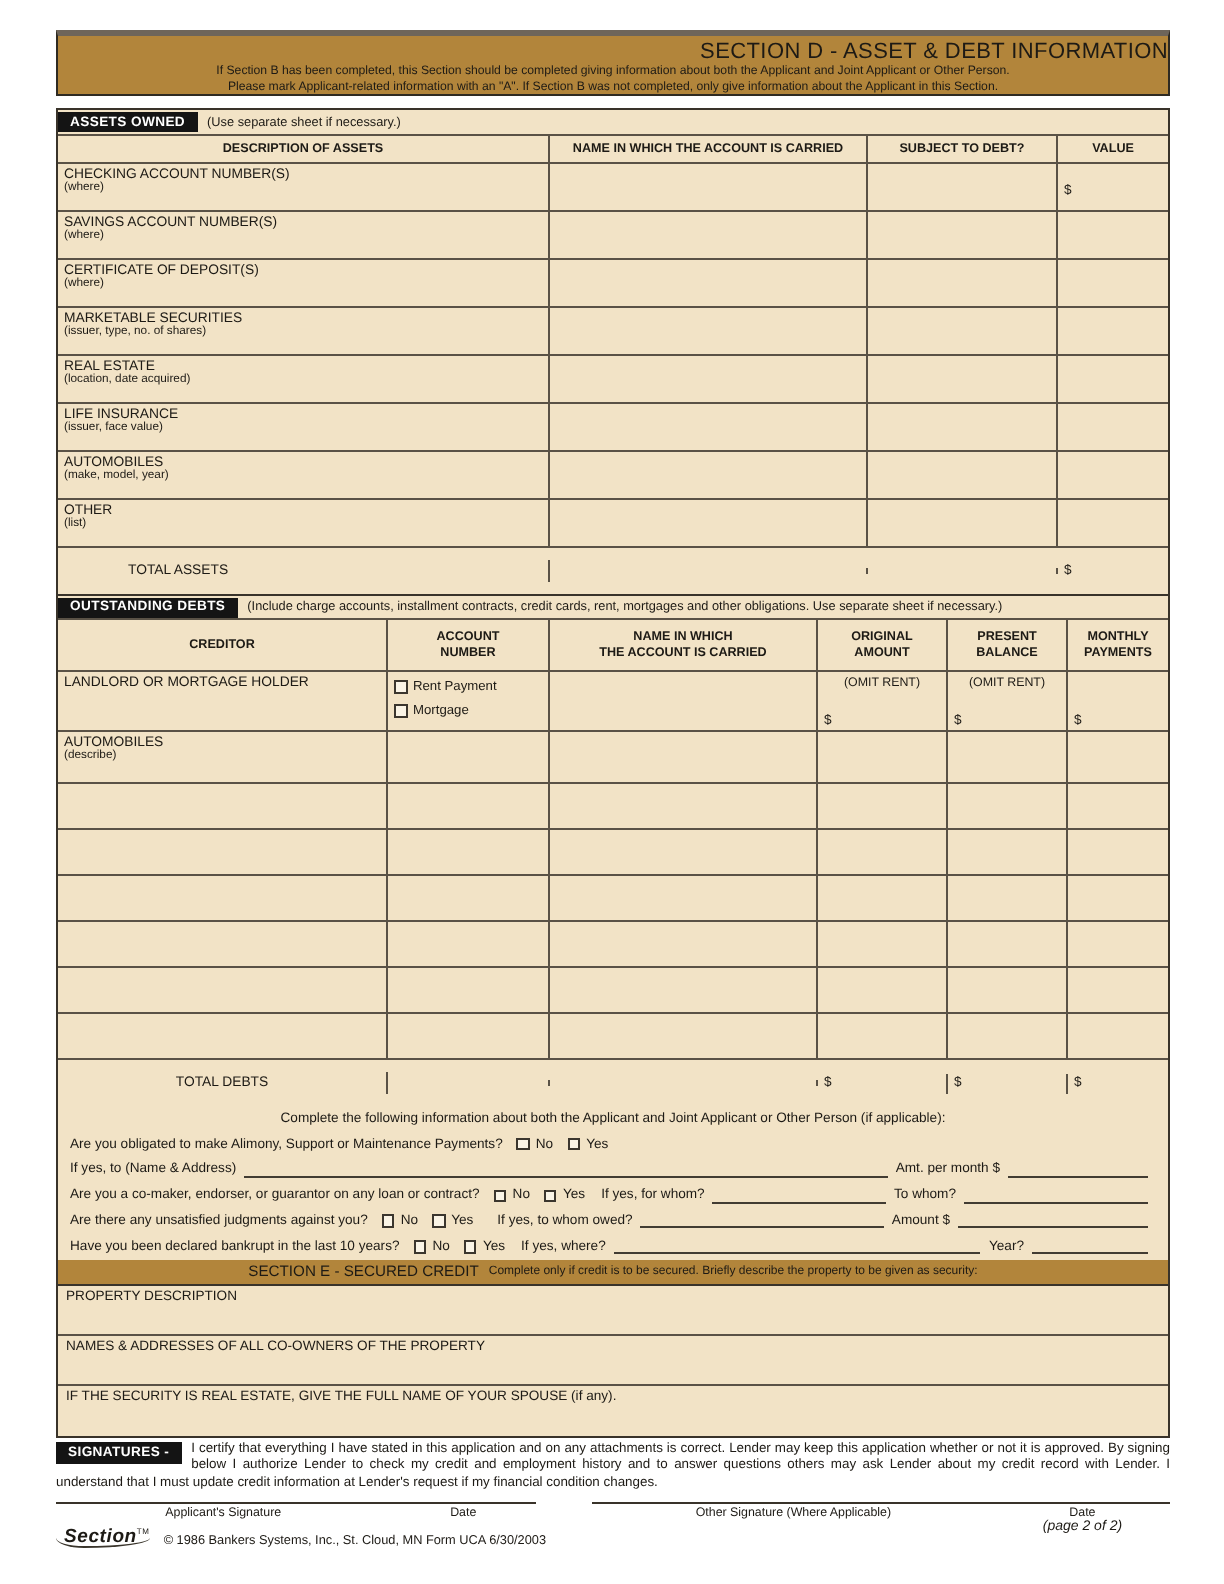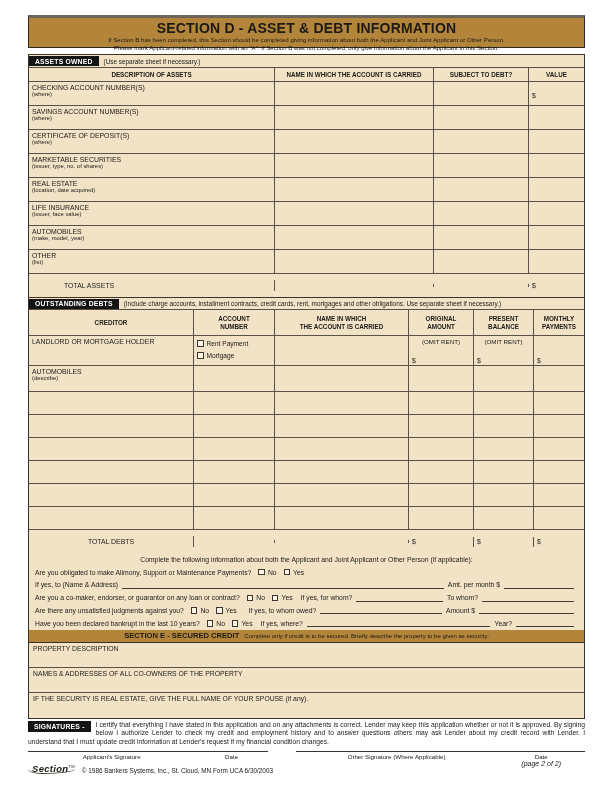--- a/index.html
+++ b/index.html
@@ -8,21 +8,21 @@
     position:relative; width:612px; height:792px; background:#ffffff;
     font-family:"Liberation Sans", sans-serif; color:#1d1a15; overflow:hidden;
     margin:0 auto;
   }
   
   .band-d {
     position:absolute; left:28px; top:15px; width:557px; height:33px;
     background:#b2853b; border:1px solid #2e2a22; border-top:3px solid #6e655a;
     text-align:center; padding-top:2px;
   }
-  .band-d .bd-title { font-size:14px; font-weight:bold; letter-spacing:.2px; }
+  .band-d .bd-title { font-size:11px; font-weight:normal; letter-spacing:.2px;text-align:right; }
   .band-d .bd-note { font-size:6.1px; line-height:7.6px; }
 
   
   .sheet {
     position:absolute; left:28px; top:54px; width:557px;
     border:1.6px solid #39332a; background:#f2e3c6;
   }
   .blackbox {
     background:#141414; color:#fff; font-weight:bold; font-size:6.8px;
     padding:1.5px 6px; display:inline-block; letter-spacing:.2px;
@@ -68,21 +68,21 @@
   .qline .cb { margin-left:7px; margin-right:3px; }
   .qtext { }
   .ul { border-bottom:.9px solid #423c32; height:1px; align-self:flex-end; margin:0 4px 2.5px 4px; }
   .ul.grow { flex:1; }
 
   
   .band-e {
     background:#b2853b; height:13px; display:flex; align-items:center; justify-content:center;
     border-bottom:1px solid #39332a; gap:5px;
   }
-  .band-e .be-title { font-size:7.6px; font-weight:bold; }
+  .band-e .be-title { font-size:7.6px; font-weight:normal; }
   .band-e .be-note { font-size:6px; }
   .pbox { height:25px; border-bottom:1px solid #5a5246; padding:2px 4px; font-size:6.8px; }
   .pbox:last-child { border-bottom:none; }
 
   
   .signatures { position:absolute; left:28px; top:721px; width:557px; font-size:6.7px; line-height:8.3px; text-align:justify; }
   .signatures .blackbox { float:left; margin-right:5px; margin-top:0; }
   .sig-lines { position:absolute; left:28px; top:751px; width:557px; display:flex; }
   .sig-group { display:flex; flex-direction:column; }
   .sig-group .rule { border-top:1px solid #39332a; height:1px; }

